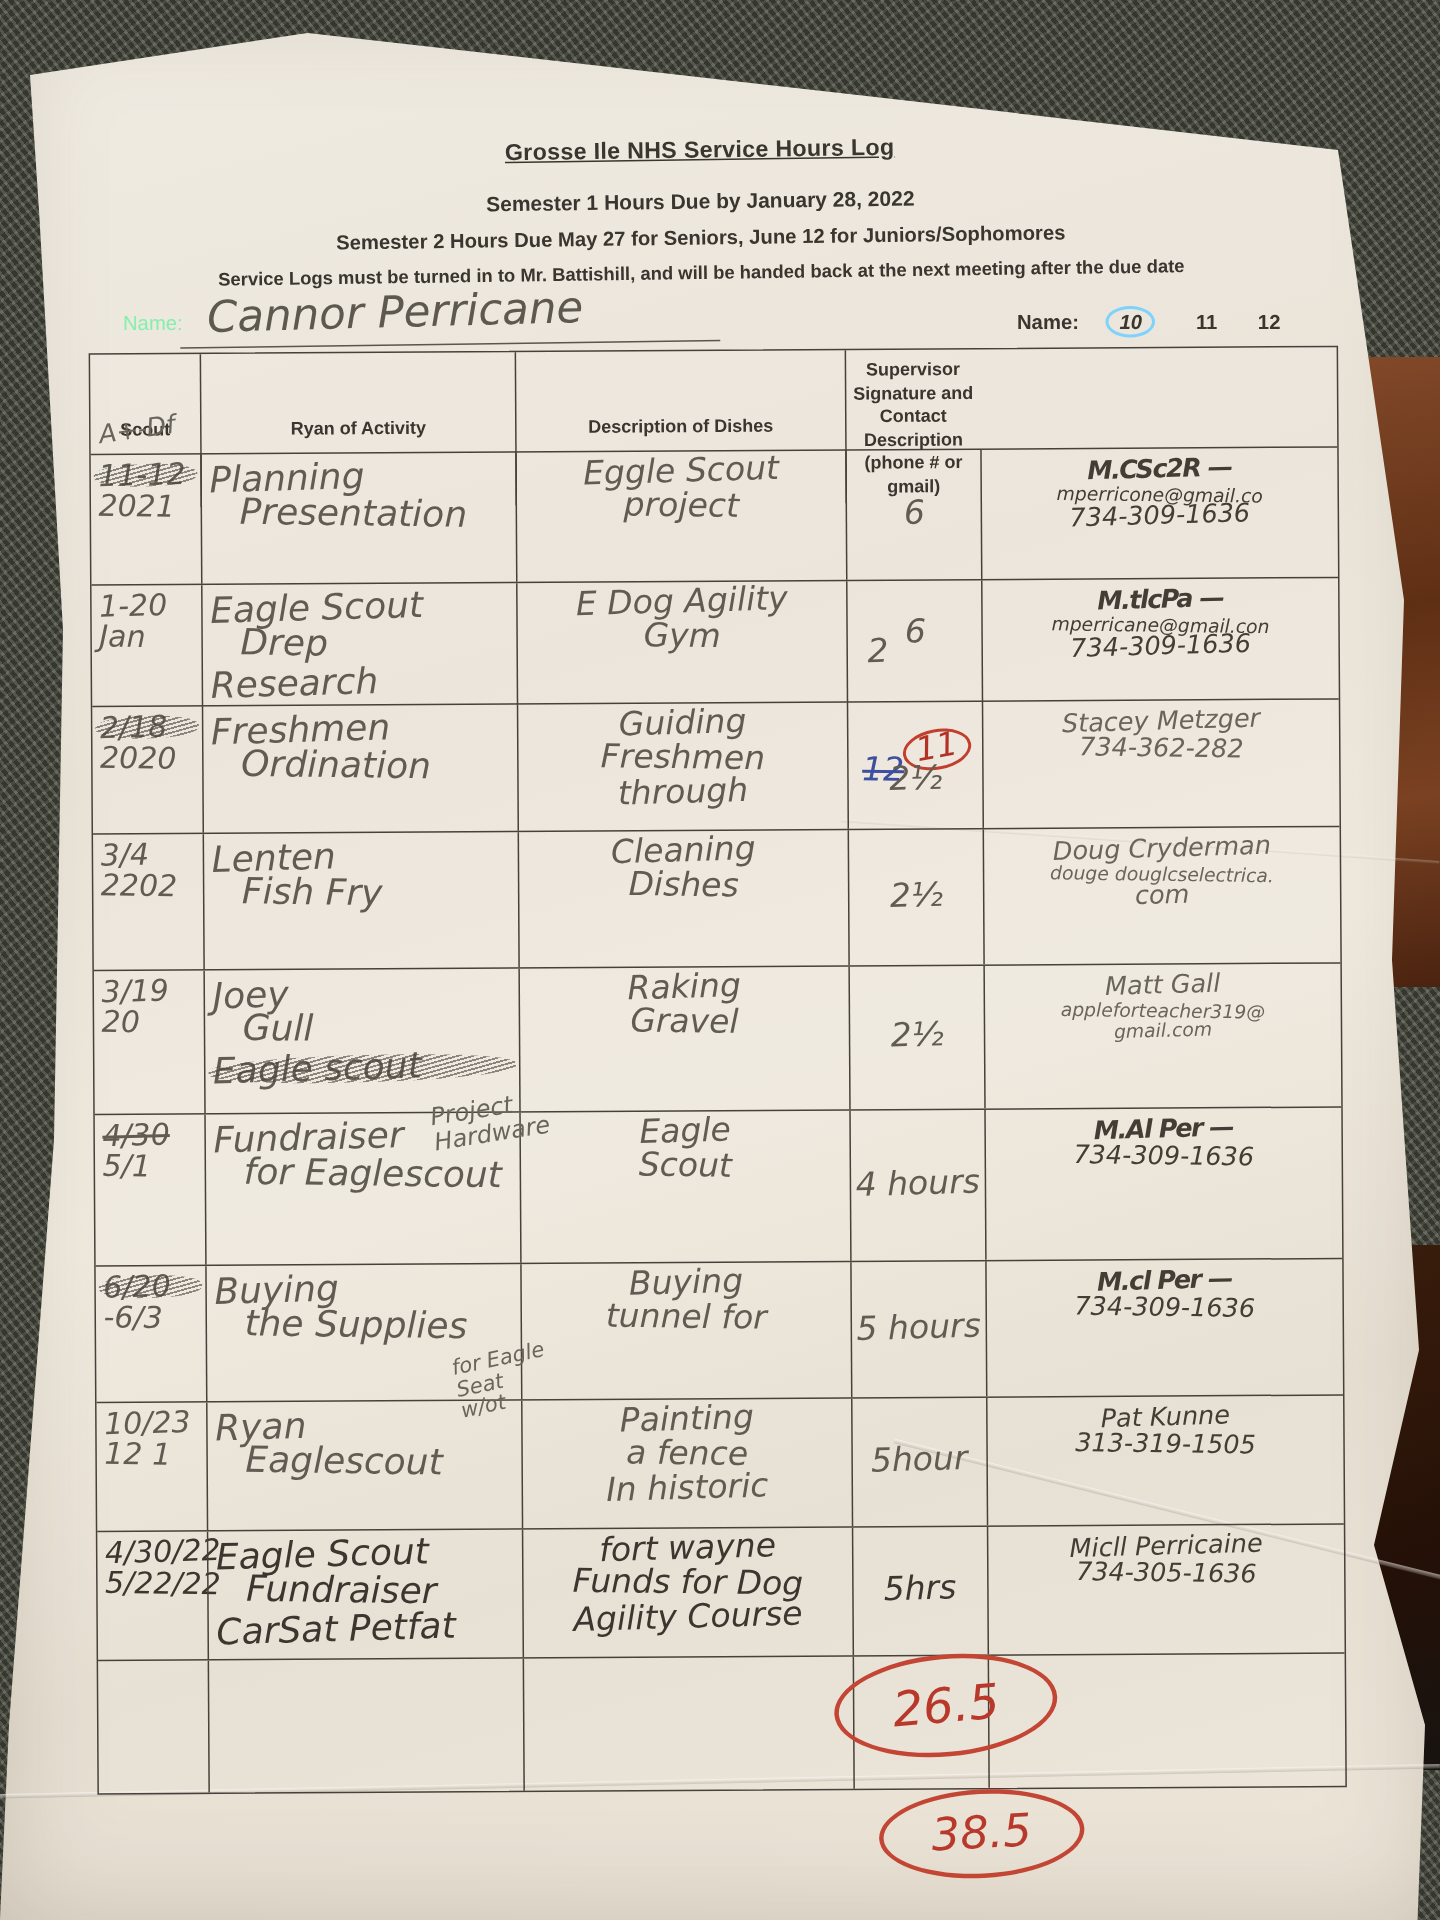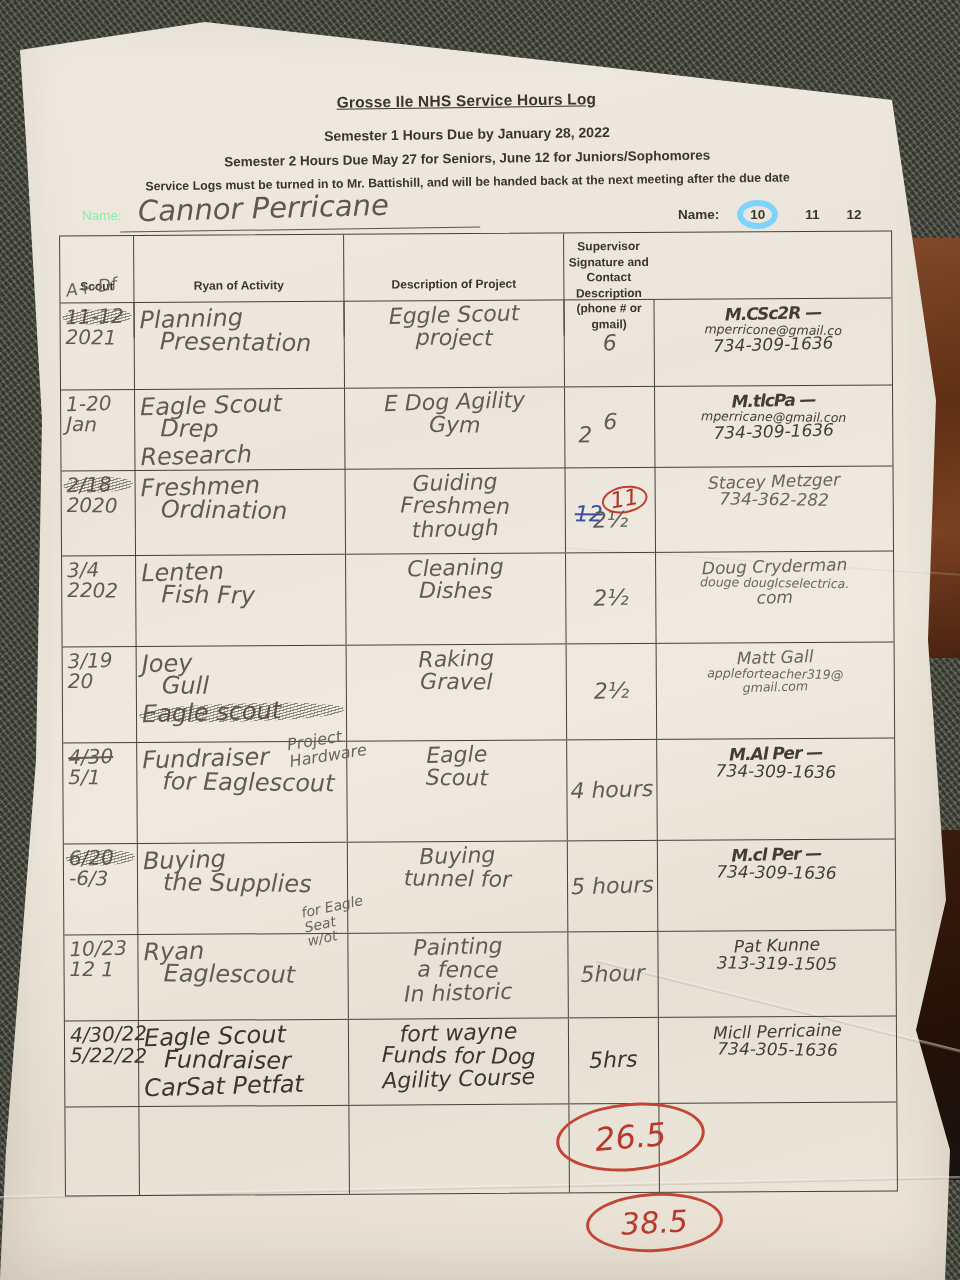--- a/index.html
+++ b/index.html
@@ -31,21 +31,21 @@
   .due2{top:151px;font-size:13.5px;}
   .instr{top:175px;font-size:12.3px;}
 
   .name-label{position:absolute;left:82px;top:208px;font-size:13.5px;color:#86efac;}
   .name-underline{position:absolute;left:120px;top:201px;width:360px;height:28px;
     border-bottom:1.7px solid #5a554d;transform:rotate(-0.8deg);}
   .hw{font-family:"DejaVu Sans",sans-serif;font-style:italic;color:#615c53;line-height:1.04;white-space:nowrap;}
   .name-hw{position:absolute;left:138px;top:193px;font-size:29px;transform:rotate(-1.5deg);color:#5d5850;}
   .grade-row{position:absolute;left:678px;top:207px;font-size:13.5px;font-weight:bold;color:#3a352e;}
   .grade-opt{margin-left:27px;}
-  .grade-circled{border:6px solid #7dd3fc;border-radius:50%;padding:1px 7px;margin-left:18px;}
+  .grade-circled{border:2px solid #7dd3fc;border-radius:50%;padding:1px 7px;margin-left:18px;font-style:italic;}
 
   .table{position:absolute;left:62px;top:233px;width:831px;
     border:1.8px solid #46413a;transform:rotate(-0.35deg);background:rgba(255,255,255,.06);}
   .trow{display:grid;grid-template-columns:73px 210px 220px 90px 1fr;border-top:1.6px solid #46413a;}
   .trow:first-child{border-top:none;}
   .cell{border-left:1.6px solid #46413a;padding:3px 5px;position:relative;overflow:visible;}
   .cell:first-child{border-left:none;}
   .hcell{display:flex;flex-direction:column;justify-content:center;text-align:center;
     font-weight:bold;font-size:12px;color:#3a352e;line-height:1.3;border-left:1.6px solid #46413a;padding:2px 4px;}
   .hcell:first-child{border-left:none;}
@@ -114,21 +114,21 @@
 
 <div class="table">
     <div class="trow" style="height: 66px;">
       <div class="hcell c0">
         <div>Scout</div>
       </div>
       <div class="hcell c1">
         <div>Ryan of Activity</div>
       </div>
       <div class="hcell c2">
-        <div>Description of Project</div>
+        <div>Description of Dishes</div>
       </div>
       <div class="hcell c4">
         <div>Supervisor Signature and</div>
         <div>Contact Description</div>
         <div>(phone # or gmail)</div>
       </div>
     </div>
     <div class="trow" style="height: 86px;">
       <div class="cell c0">
         <div class="hw scribble">11-12</div>

